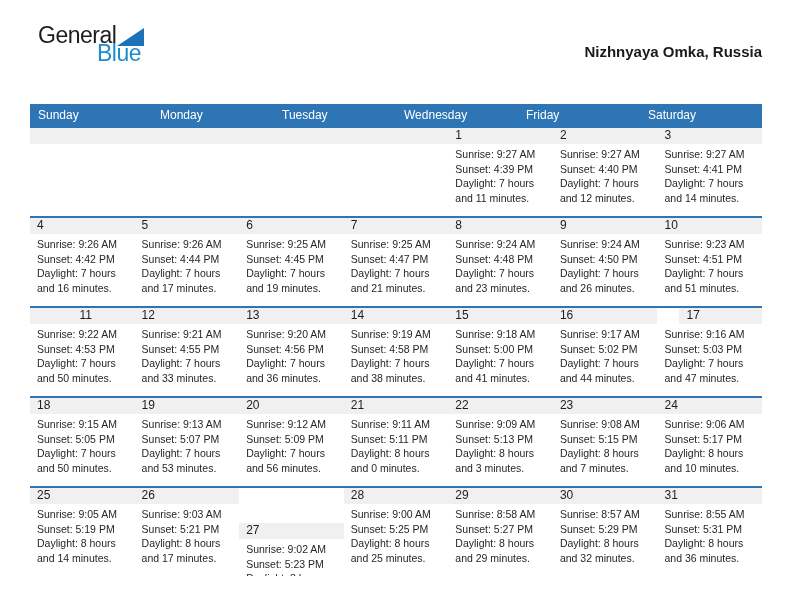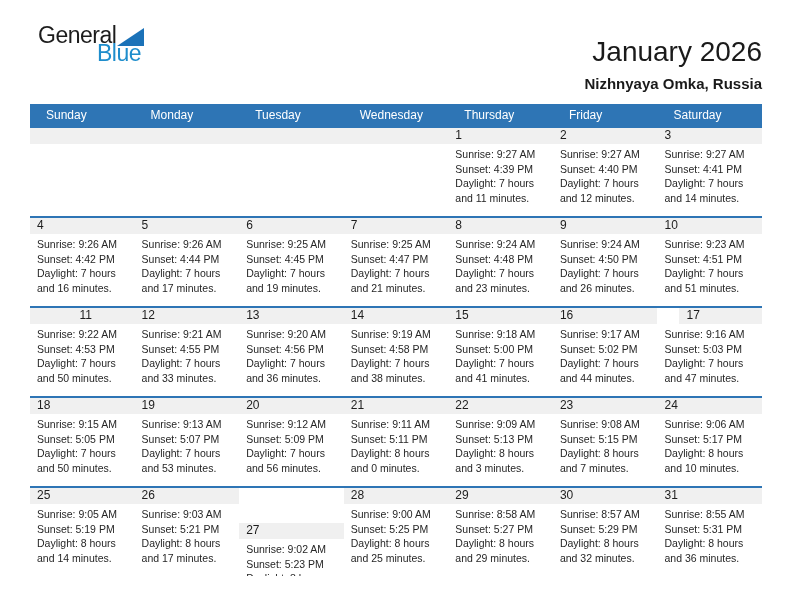--- a/index.html
+++ b/index.html
@@ -14,52 +14,50 @@
   .logo-blue { font-size: 23px; line-height: 0.9; letter-spacing: -0.5px; margin-left: 59px; margin-top: -4px; }
 
   
   .title-block { position: absolute; right: 30px; top: 36px; text-align: right; }
   .page-title { font-size: 28px; color: #1a1a1a; line-height: 1.15; }
   .page-subtitle { font-size: 15px; font-weight: 600; color: #1a1a1a; margin-top: 7px; }
 
   
   .calendar { position: absolute; left: 30px; top: 104px; width: 732px; }
   .weekday-row { display: flex; height: 22px; }
-  .weekday-cell { flex: 1 1 0; color: #ffffff; font-size: 12px; line-height: 22px; padding-left: 16px; overflow: hidden; }
+  .weekday-cell { flex: 1 1 0; color: #ffffff; font-size: 12px; line-height: 22px; padding-left: 8px; overflow: hidden; }
   .week-row { display: flex; height: 90px; border-top: 2px solid; }
   .cell { flex: 1 1 0; overflow: hidden; }
   .date-strip { height: 16px; font-size: 12px; line-height: 15px; padding-left: 7px; color: #1d1d1d; }
   .cell-body { padding: 3px 4px 0 7px; }
   .detail-line { font-size: 10.5px; line-height: 14.6px; color: #262626; white-space: nowrap; }
 </style>
 </head>
 <body>
 
 <div class="logo">
   <div class="logo-top">
     <span class="logo-general">General</span>
     <svg class="logo-triangle" viewBox="0 0 27 18" xmlns="http://www.w3.org/2000/svg">
       <polygon points="0,18 27,18 27,0" fill="#1B72B8"></polygon>
     </svg>
   </div>
   <div class="logo-blue" style="color: rgb(30, 141, 204);">Blue</div>
 </div>
 
 <div class="title-block">
-  <div class="page-title">January 2026</div>
   <div class="page-subtitle">Nizhnyaya Omka, Russia</div>
 </div>
 
 <div class="calendar">
   <div class="weekday-row" style="background: rgb(46, 117, 181);">
     <div class="weekday-cell">Sunday</div>
     <div class="weekday-cell">Monday</div>
     <div class="weekday-cell">Tuesday</div>
     <div class="weekday-cell">Wednesday</div>
-    <div class="weekday-cell">Thursday</div>
     <div class="weekday-cell">Friday</div>
     <div class="weekday-cell">Saturday</div>
   </div>
   <div id="calendar-grid">
       <div class="week-row" style="border-top-color: rgb(46, 117, 181);">
         <div class="cell">
           <div class="date-strip" style="background: rgb(240, 240, 240);"></div>
           <div class="cell-body"></div>
         </div>
         <div class="cell">

